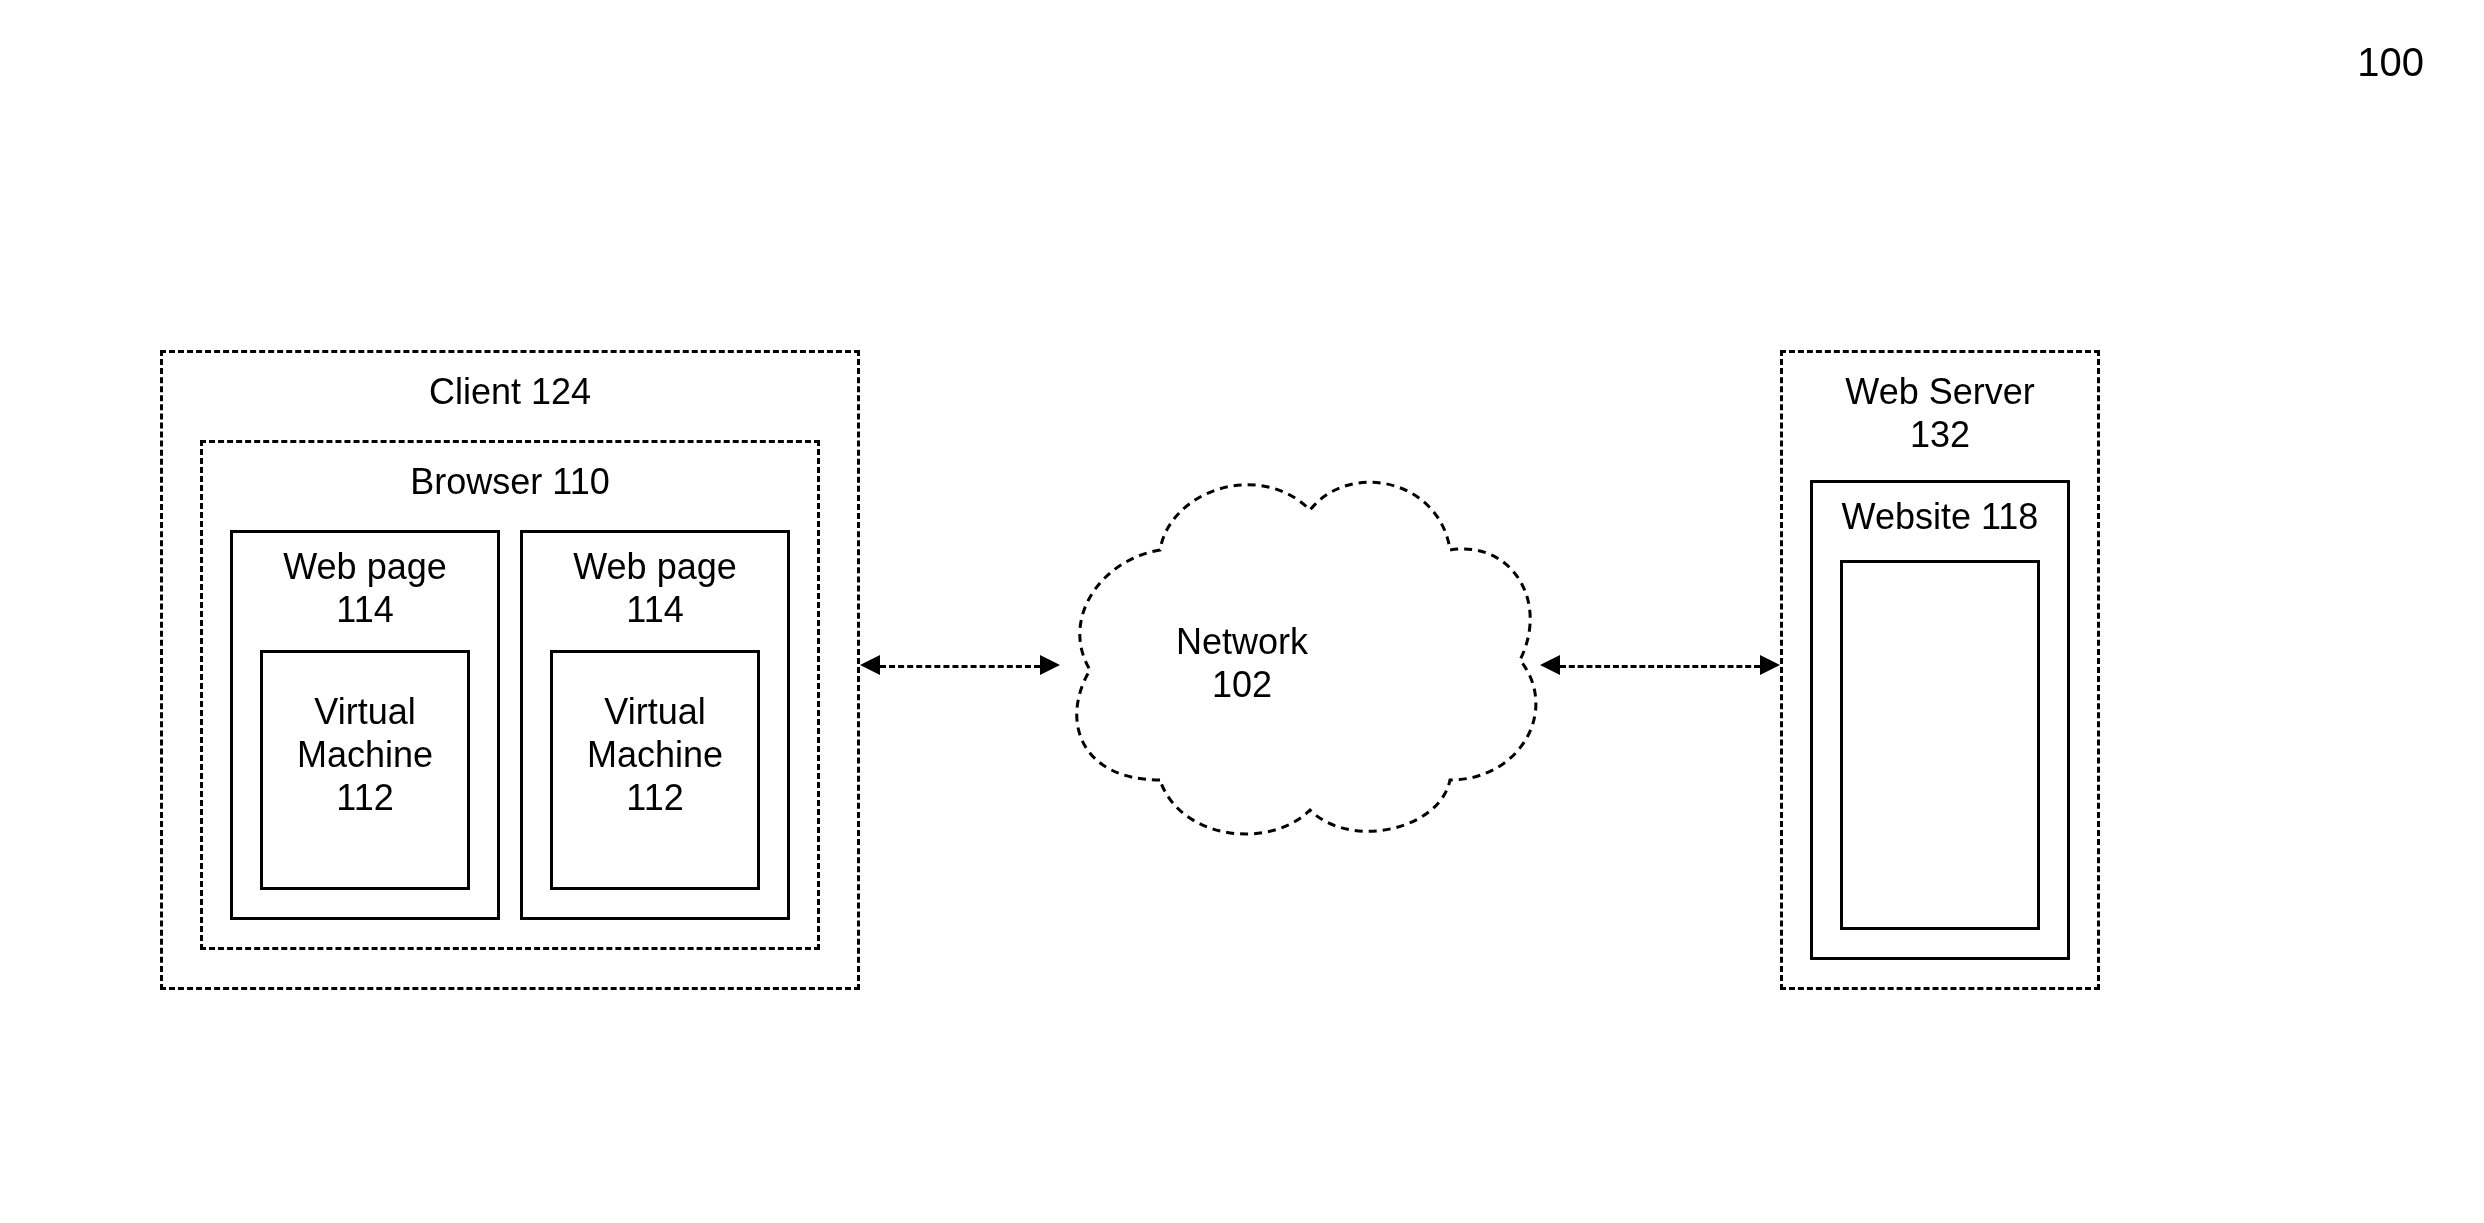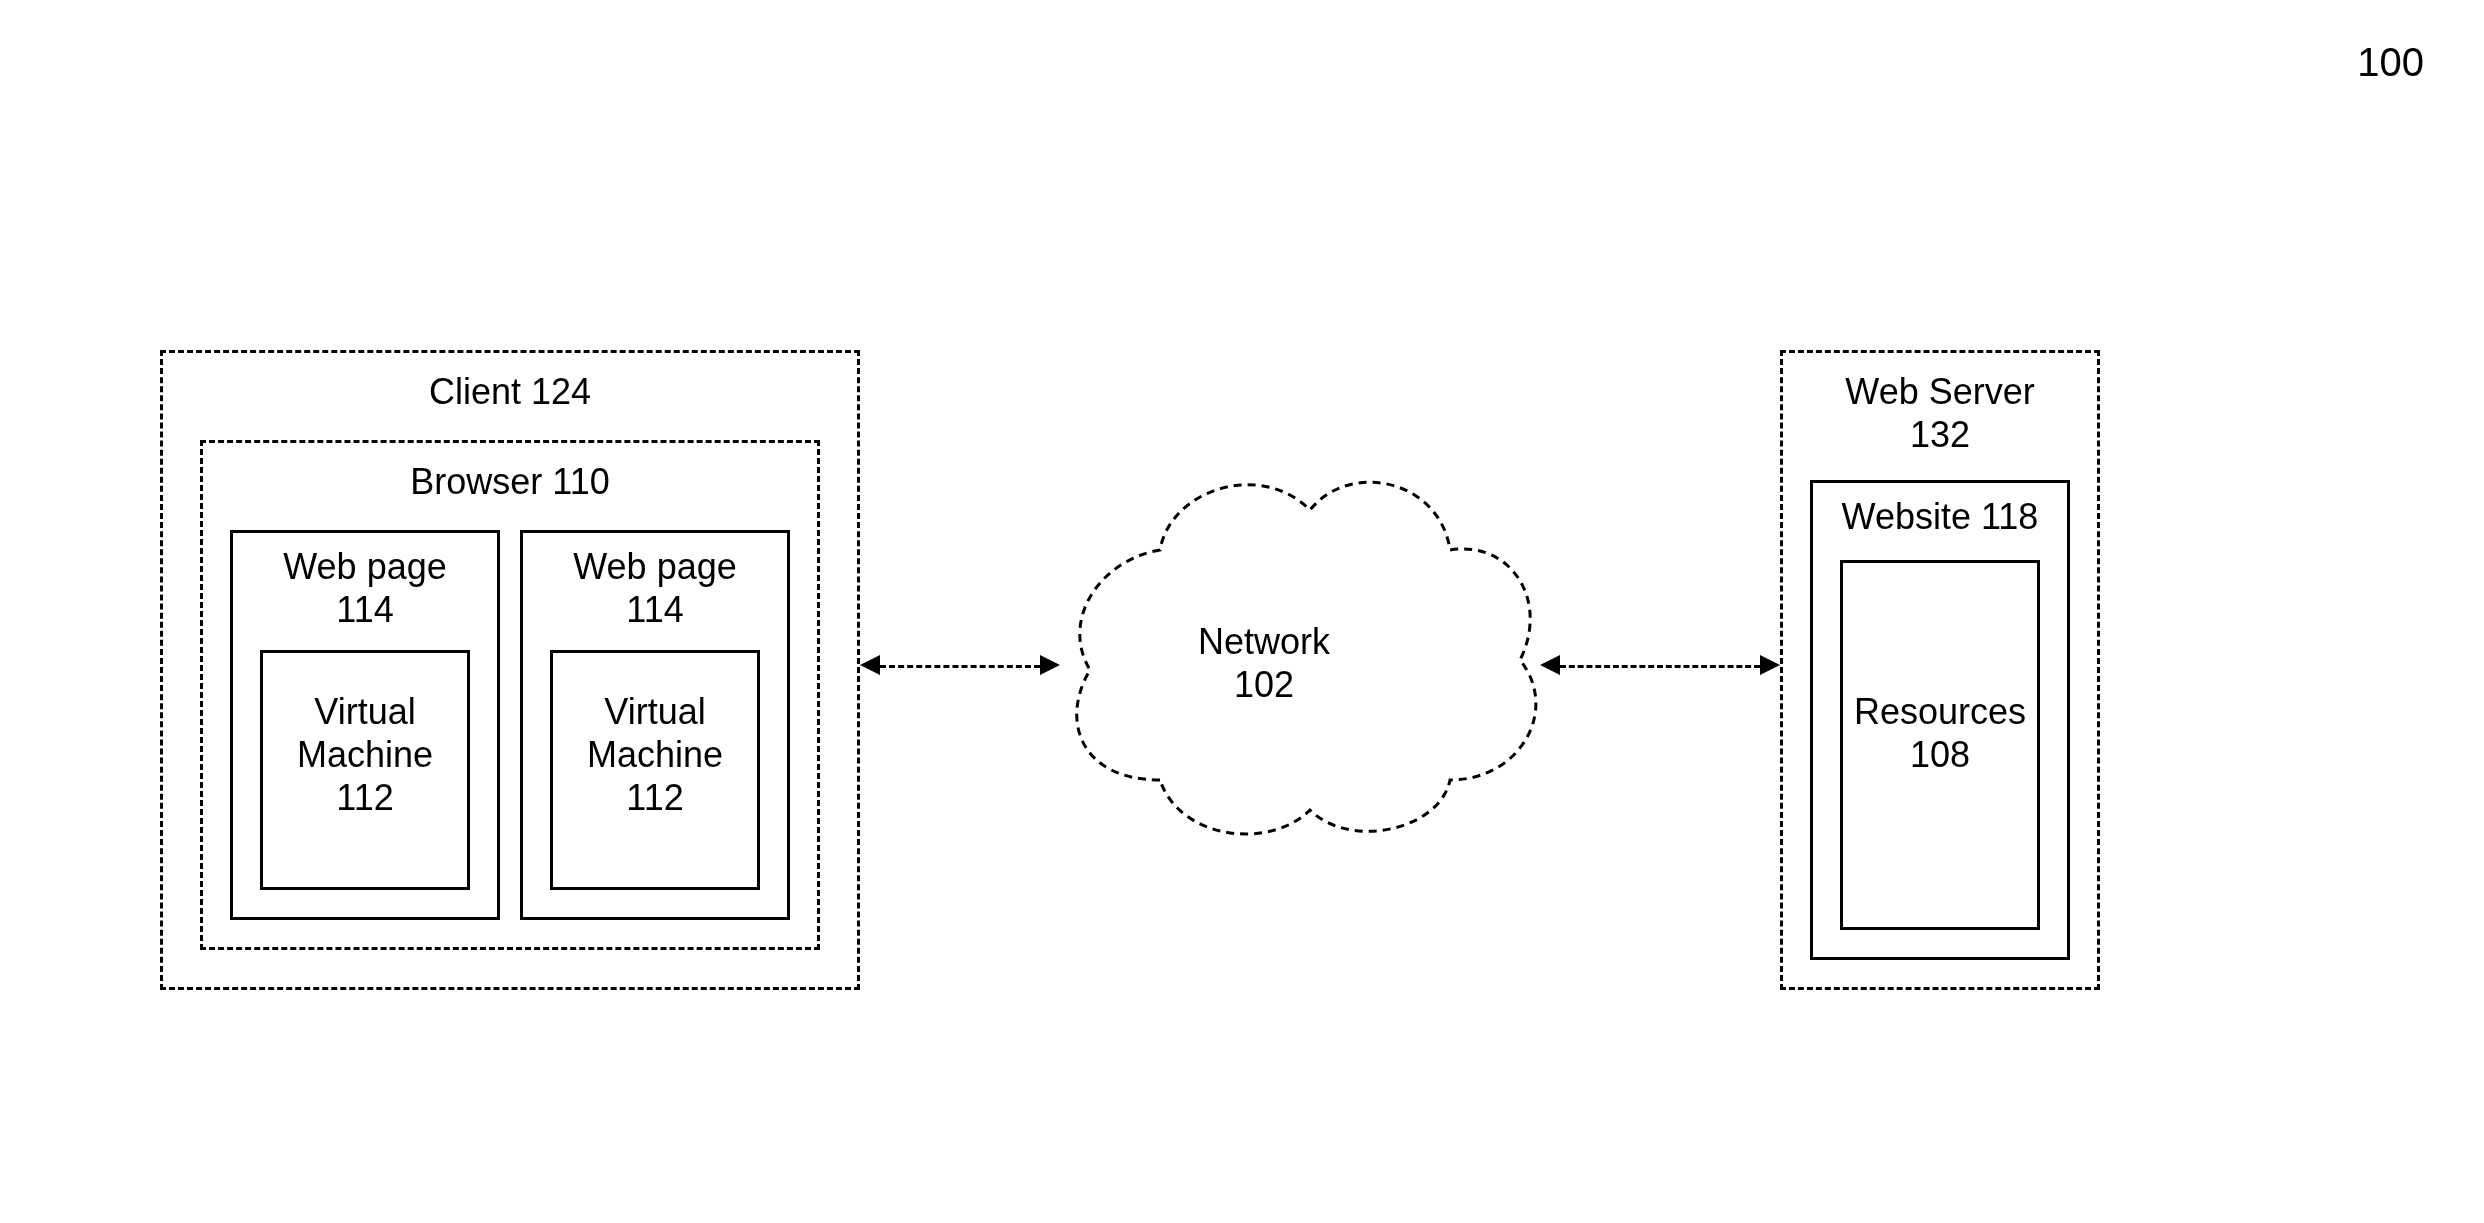--- a/index.html
+++ b/index.html
@@ -53,33 +53,31 @@
                C40 360 20 300 50 250
                C20 200 60 140 120 130
                C130 70 220 40 270 90
                C310 40 400 60 410 130
                C470 120 510 180 480 240
                C520 290 480 360 410 360
                C400 410 310 430 270 390
                C230 430 140 420 120 360 Z" fill="none" stroke="#000" stroke-width="3" stroke-dasharray="8 6"></path>
     </svg>
   </div>
-  <div class="lbl" style="left:1004px;top:620px;width:520px;white-space:pre-line">Network
+  <div class="lbl" style="left:982px;top:620px;width:520px;white-space:pre-line">Network
 102</div>
 
   <div class="box" style="left:1780px;top:350px;width:320px;height:640px"></div>
   <div class="lbl" style="left:1780px;top:370px;width:320px;white-space:pre-line">Web Server
 132</div>
 
   <div class="box solid" style="left:1810px;top:480px;width:260px;height:480px"></div>
   <div class="lbl" style="left:1810px;top:495px;width:260px">Website 118</div>
 
   <div class="box solid" style="left:1840px;top:560px;width:200px;height:370px"></div>
-  <div class="lbl" style="left:1840px;top:690px;width:200px;white-space:pre-line">Resources
-108</div>
 
   <div class="arrow-line" style="left:880px;top:665px;width:160px"></div>
   <div class="arrow-head ahl" style="left:860px;top:655px"></div>
   <div class="arrow-head ahr" style="left:1040px;top:655px"></div>
 
   <div class="arrow-line" style="left:1560px;top:665px;width:200px"></div>
   <div class="arrow-head ahl" style="left:1540px;top:655px"></div>
   <div class="arrow-head ahr" style="left:1760px;top:655px"></div>
 
 </div>

